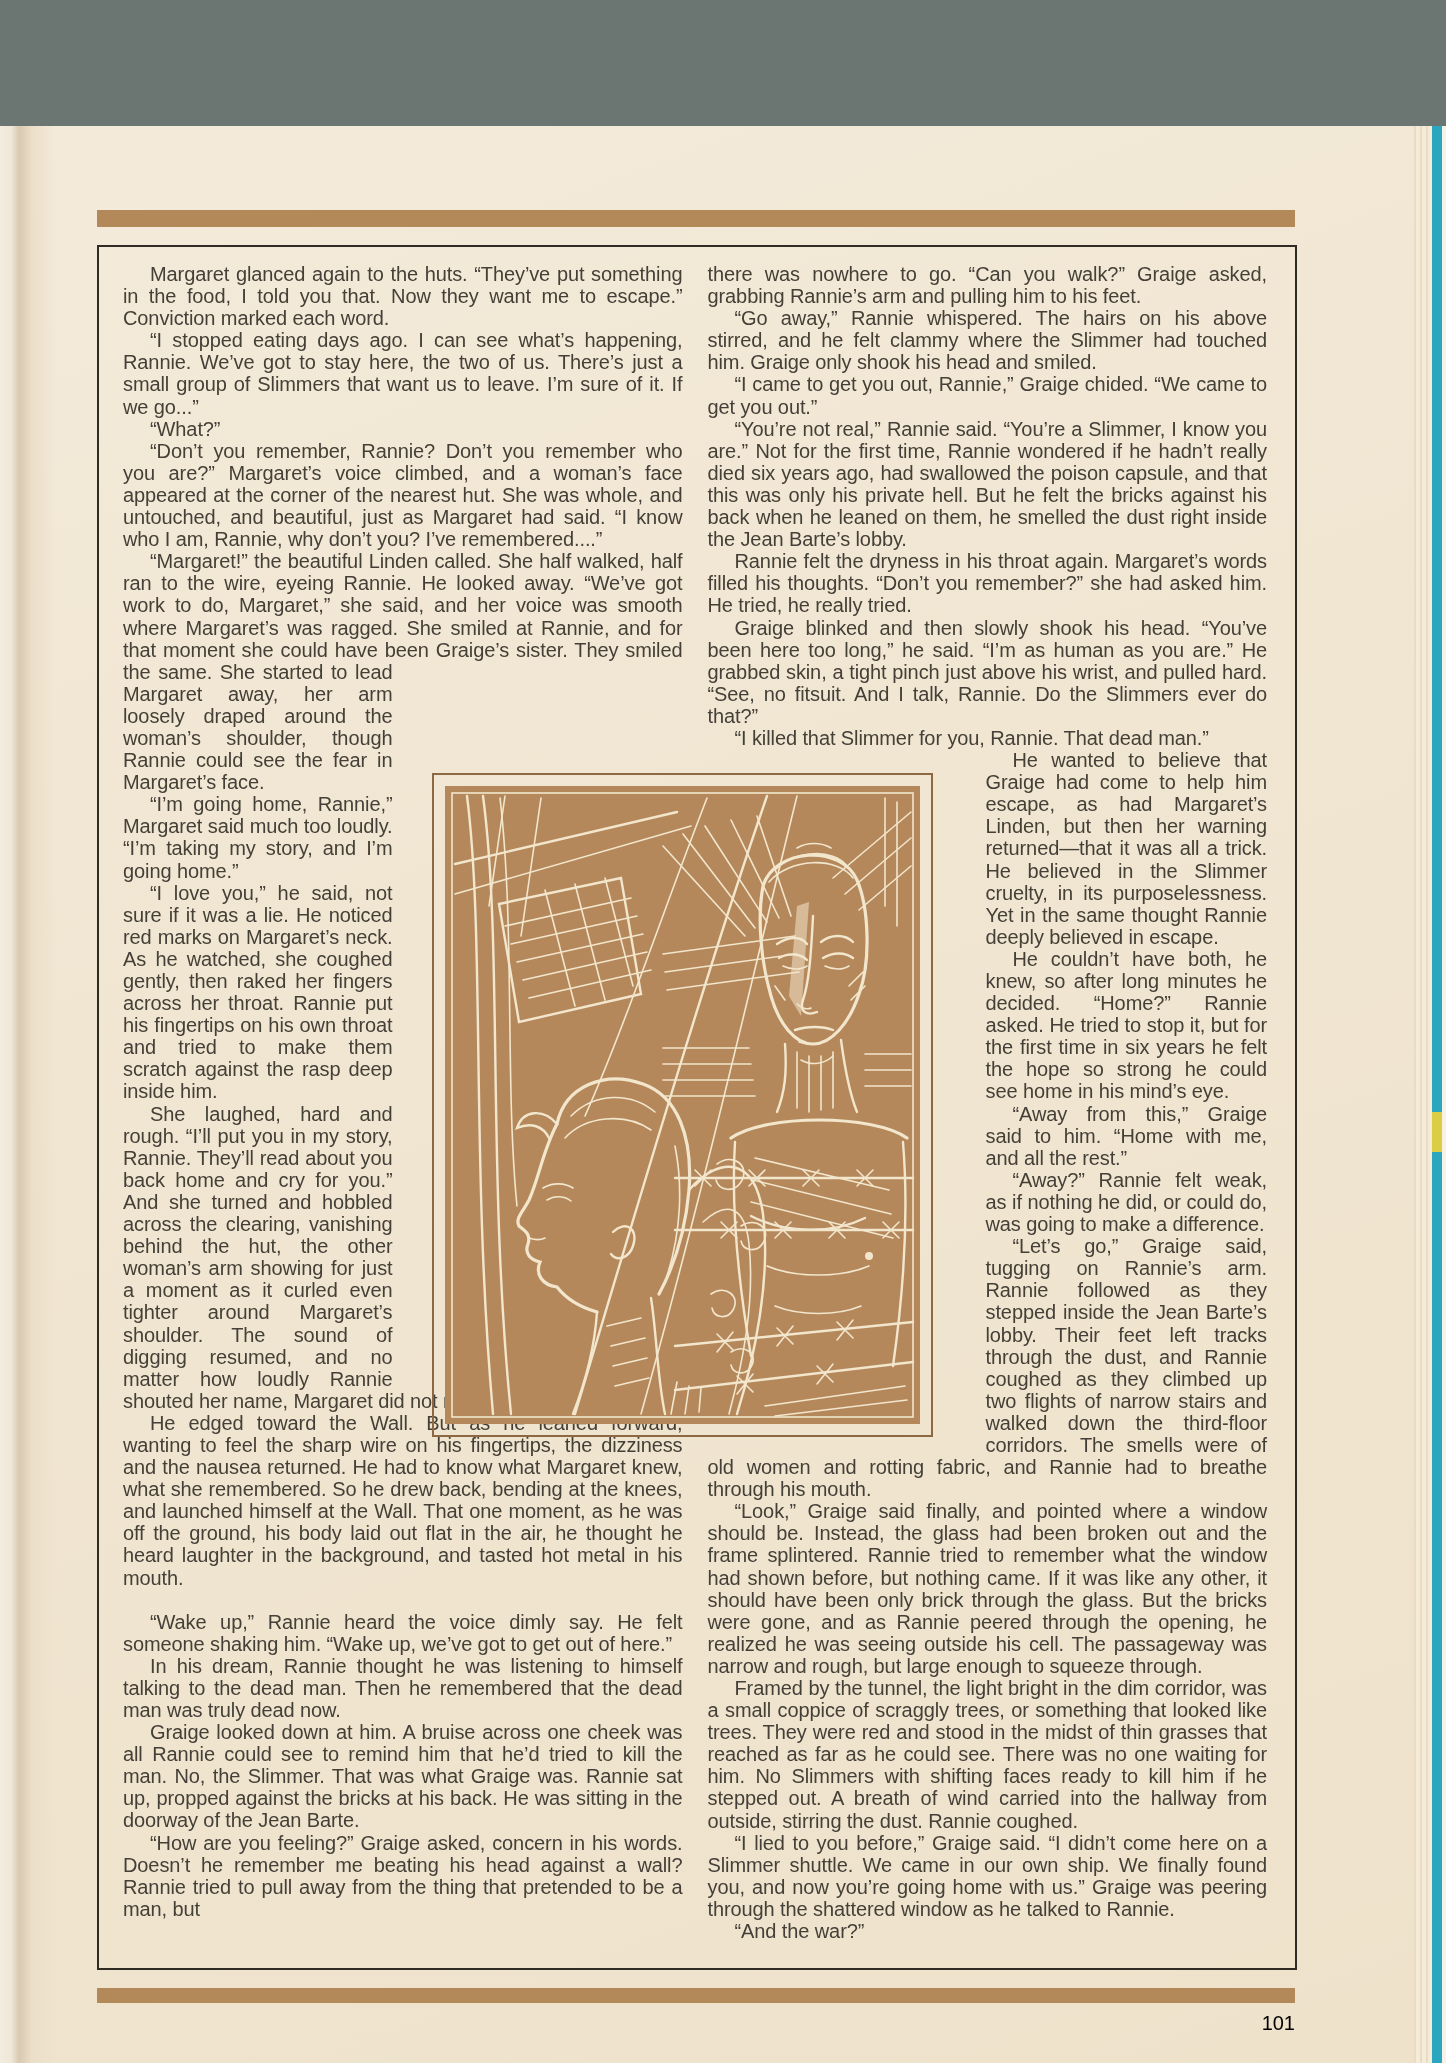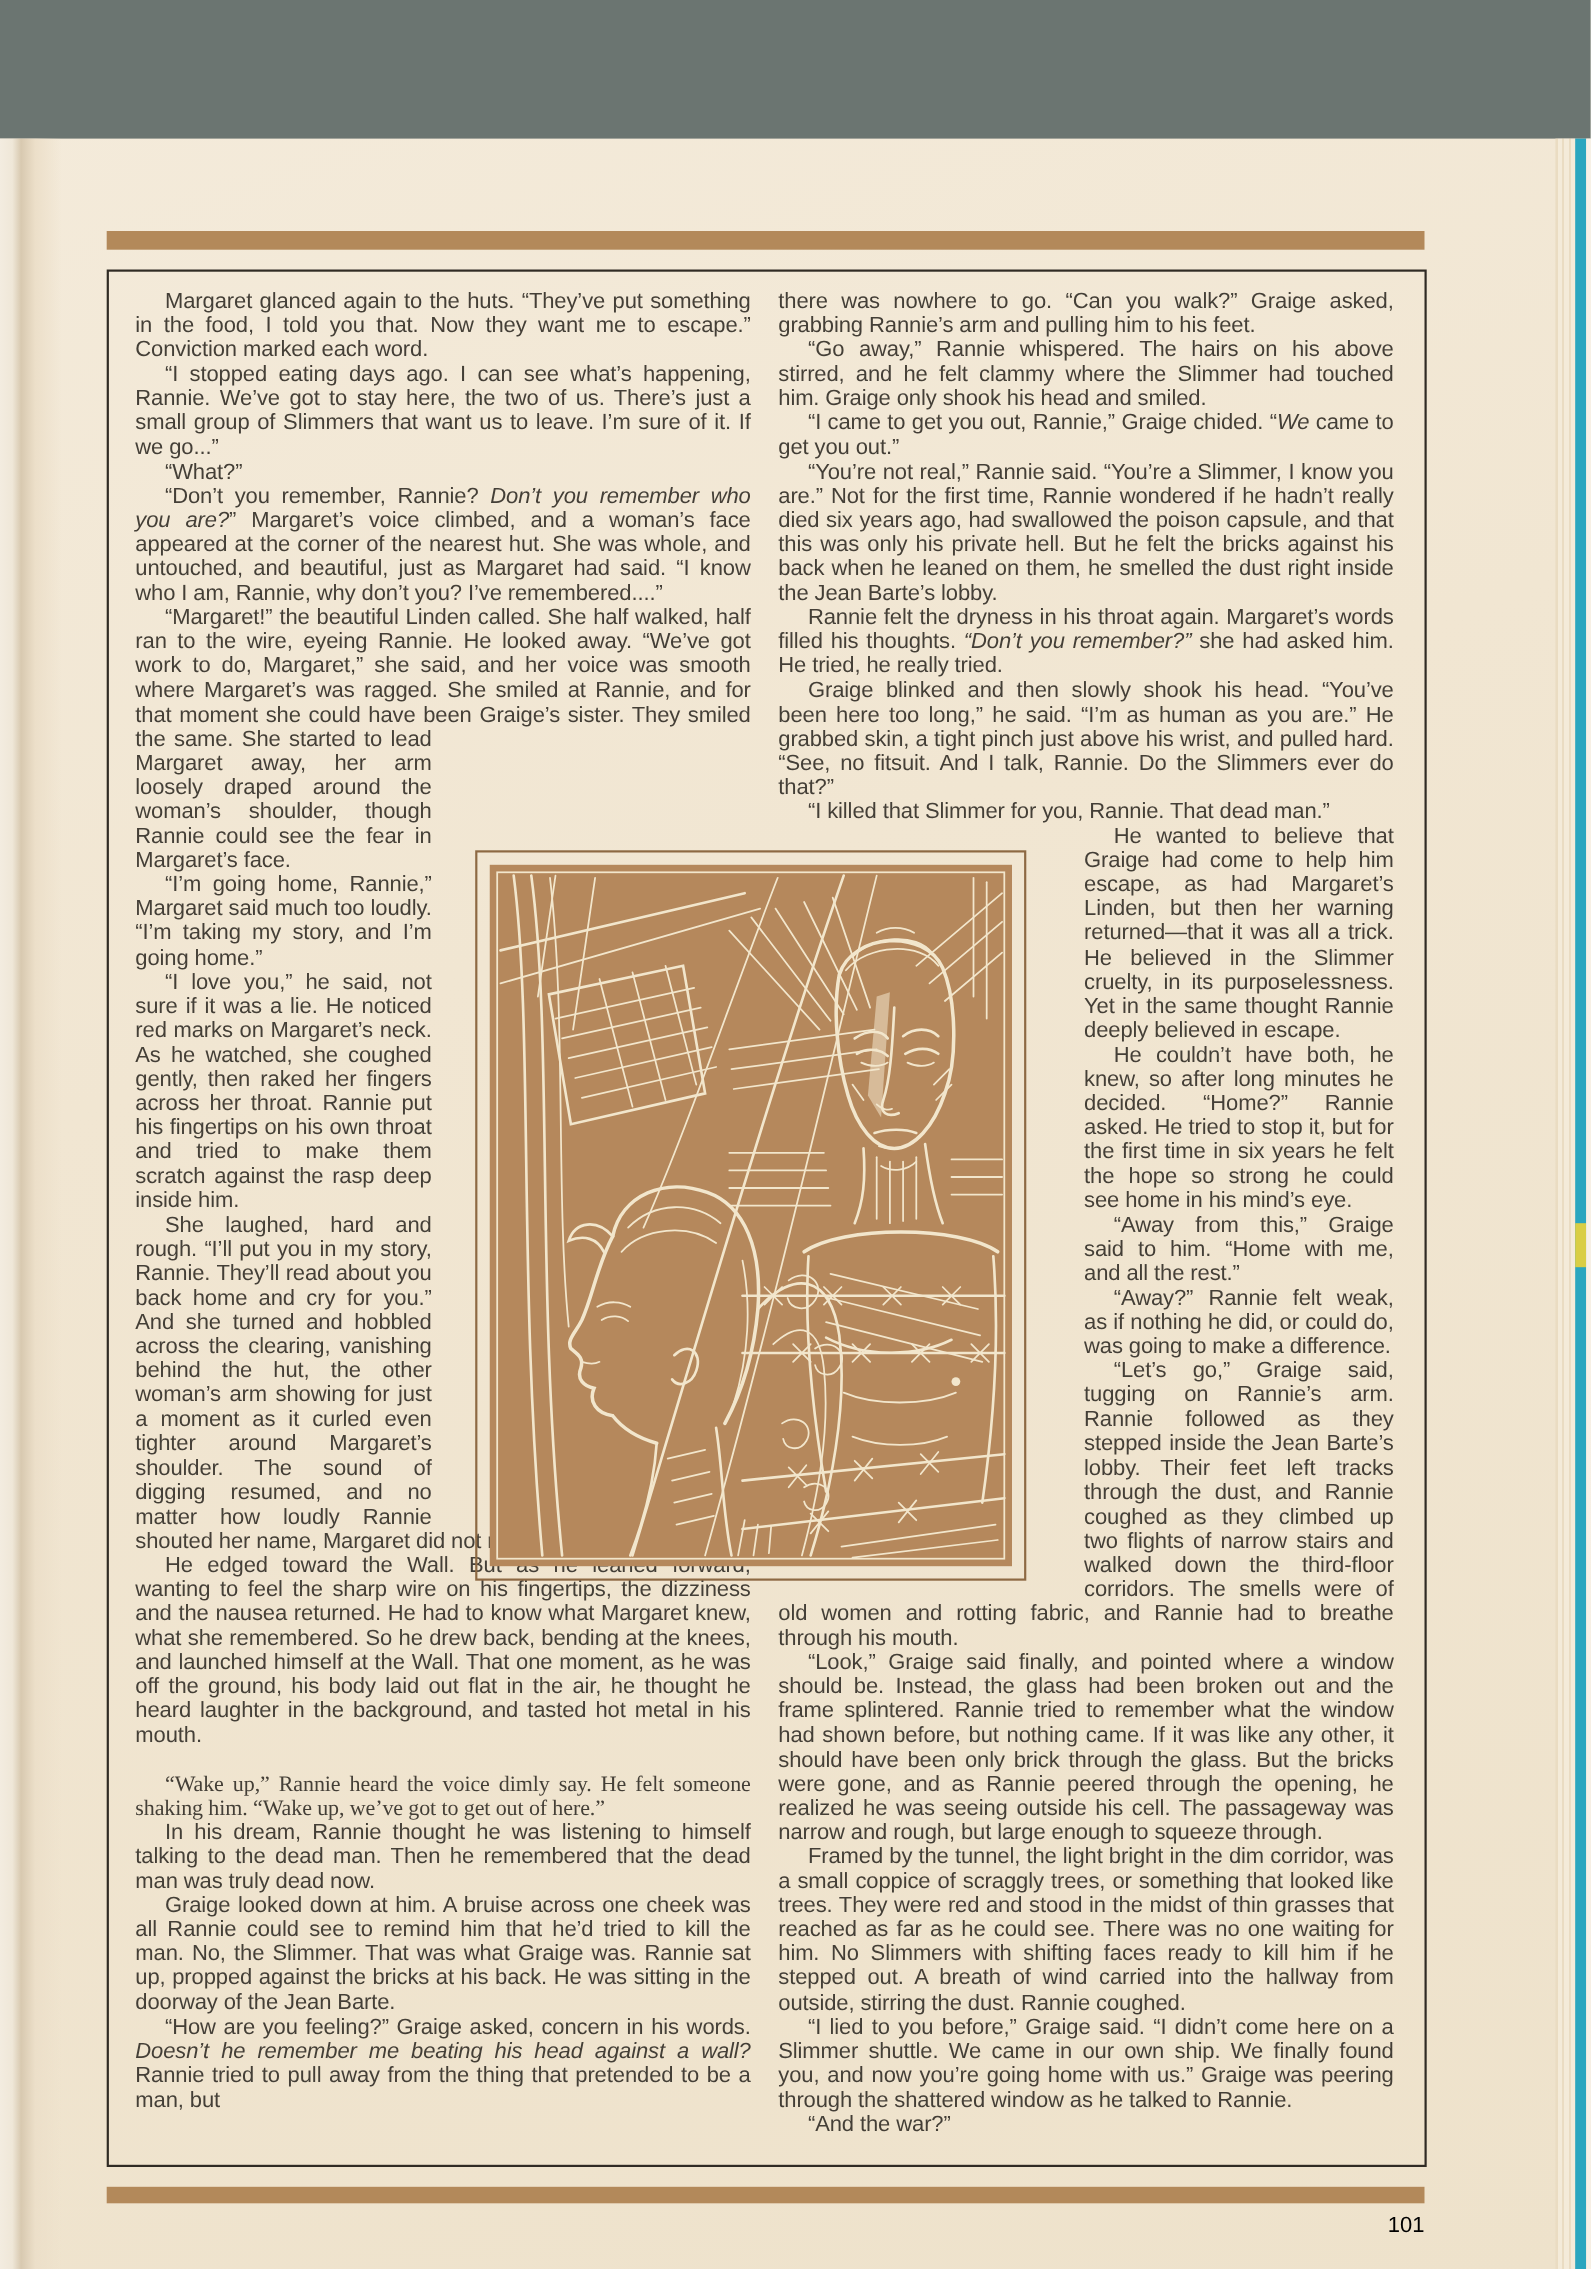--- a/index.html
+++ b/index.html
@@ -24,22 +24,22 @@
   .edge-yellow{position:absolute;left:0;top:986px;width:10px;height:40px;background:var(--edge-yellow);}
   .edge-white{position:absolute;right:0;top:126px;width:4px;height:1937px;background:#f7f1e7;}
   .bar-top{position:absolute;left:97px;top:210px;width:1198px;height:17px;background:var(--rule-bar);}
   .bar-bottom{position:absolute;left:97px;top:1988px;width:1198px;height:15px;background:var(--rule-bar);}
   .content-box{position:absolute;left:97px;top:245px;width:1200px;height:1725px;box-sizing:border-box;
     border:2px solid var(--box-border);padding:16px 28px 0 24px;overflow:hidden;}
   .cols{display:flex;gap:25px;}
   .col{flex:1;min-width:0;}
   .para{margin:0;text-indent:27px;text-align:justify;font-size:20px;line-height:22.1px;letter-spacing:-0.1px;}
   .para.noindent{text-indent:0;}
-  .para.sectionbreak{margin-top:22px;font-family:Liberation Serif, serif;}
-  .ital{font-style:italic;}
+  .para.sectionbreak{margin-top:22px;}
+  .ital{}
   .wrap-spacer-left{float:right;width:290px;height:714px;}
   .wrap-spacer-right{float:left;width:278px;height:700px;}
   .illustration{position:absolute;left:333px;top:526px;width:501px;height:664px;box-sizing:border-box;
     border:2px solid var(--illustration-frame);padding:11px;}
   .illustration svg{display:block;width:100%;height:100%;}
   .wc-bg{fill:var(--illustration-ink);}
   .wc{stroke:var(--illustration-cream);fill:none;stroke-width:2.4;stroke-linecap:round;}
   .wc-thin{stroke-width:1.6;}
   .wc-thick{stroke-width:3.2;}
   .wc-fill{fill:var(--illustration-cream);stroke:none;}

